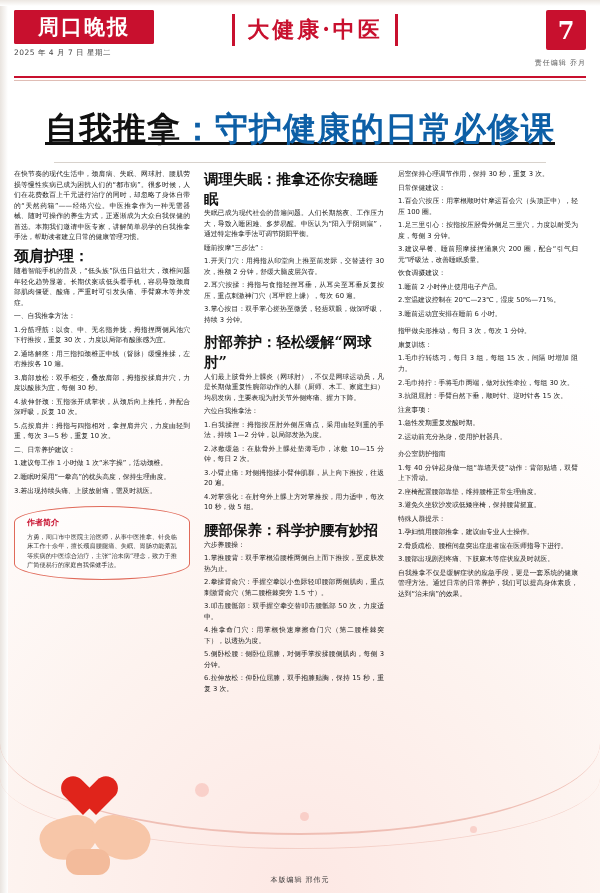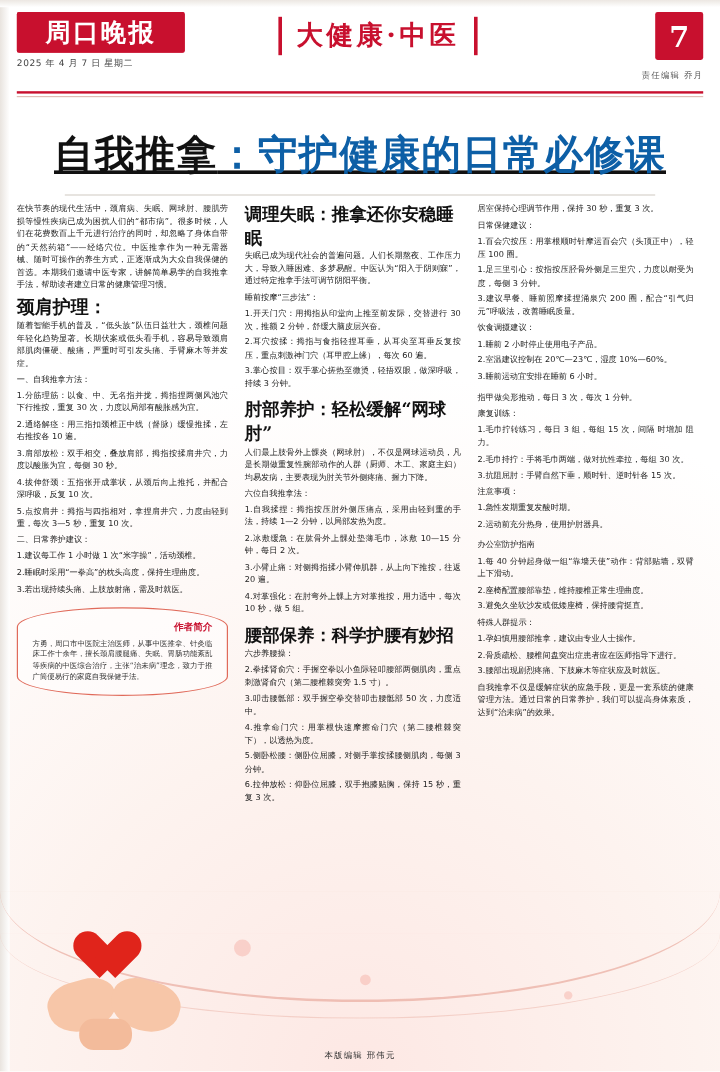--- a/index.html
+++ b/index.html
@@ -94,21 +94,21 @@
   }
   .lead{margin-top:6px;}
   .block{margin-bottom:7px;}
 
   
   .author-box{
     margin-top:10px;border:1px solid #e06a5a;border-radius:50%/22%;
     padding:10px 12px;background:rgba(255,255,255,.55);
   }
   .author-box .ab-title{
-    text-align:right;font-size:8px;color:#c8102e;font-weight:bold;margin-bottom:4px;
+    text-align:left;font-size:8px;color:#c8102e;font-weight:bold;margin-bottom:4px;
     font-family:"DejaVu Serif","Liberation Serif",serif;
   }
   .author-box p{font-size:6.2px;line-height:1.5;color:#333;margin:0;text-align:justify;}
 
   
   .deco{position:absolute;left:0;bottom:0;width:600px;height:180px;pointer-events:none;}
   .swoosh{position:absolute;left:0;bottom:58px;width:600px;height:90px;
     border-bottom:2px solid #e8a79a;border-radius:0 0 50% 50%/0 0 100% 100%;opacity:.65;}
   .swoosh2{position:absolute;left:0;bottom:44px;width:600px;height:70px;
     border-bottom:1px solid #f0c4ba;border-radius:0 0 50% 50%/0 0 100% 100%;opacity:.7;}
@@ -215,38 +215,39 @@
           <p class="para">1.自我揉捏：拇指按压肘外侧压痛点，采用由轻到重的手法，持续 1—2 分钟，以局部发热为度。</p>
           <p class="para">2.冰敷缓急：在肱骨外上髁处垫薄毛巾，冰敷 10—15 分钟，每日 2 次。</p>
           <p class="para">3.小臂止痛：对侧拇指揉小臂伸肌群，从上向下推按，往返 20 遍。</p>
           <p class="para">4.对掌强化：在肘弯外上髁上方对掌推按，用力适中，每次 10 秒，做 5 组。</p>
           <p class="para"></p>
         </div>
 
         <div class="sect-title st-c">腰部保养：科学护腰有妙招</div>
         <div class="block">
           <p class="para">六步养腰操：</p>
+          <p class="para">1.掌推腰背：双手掌根沿腰椎两侧自上而下推按，至皮肤发热为止。</p>
           <p class="para">2.拳揉肾俞穴：手握空拳以小鱼际轻叩腰部两侧肌肉，重点刺激肾俞穴（第二腰椎棘突旁 1.5 寸）。</p>
           <p class="para">3.叩击腰骶部：双手握空拳交替叩击腰骶部 50 次，力度适中。</p>
           <p class="para">4.推拿命门穴：用掌根快速摩擦命门穴（第二腰椎棘突下），以透热为度。</p>
           <p class="para">5.侧卧松腰：侧卧位屈膝，对侧手掌按揉腰侧肌肉，每侧 3 分钟。</p>
           <p class="para">6.拉伸放松：仰卧位屈膝，双手抱膝贴胸，保持 15 秒，重复 3 次。</p>
         </div>
       </div>
 
       <div class="col-far">
         <div class="block">
           <p class="para">居室保持心理调节作用，保持 30 秒，重复 3 次。</p>
           <p class="para">日常保健建议：</p>
           <p class="para">1.百会穴按压：用掌根顺时针摩运百会穴（头顶正中），轻压 100 圈。</p>
           <p class="para">1.足三里引心：按指按压胫骨外侧足三里穴，力度以耐受为度，每侧 3 分钟。</p>
           <p class="para">3.建议早餐、睡前照摩揉捏涌泉穴 200 圈，配合“引气归元”呼吸法，改善睡眠质量。</p>
           <p class="para">饮食调摄建议：</p>
           <p class="para">1.睡前 2 小时停止使用电子产品。</p>
-          <p class="para">2.室温建议控制在 20℃—23℃，湿度 10%—60%。</p>
+          <p class="para">2.室温建议控制在 20℃—23℃，湿度 50%—71%。</p>
           <p class="para">3.睡前运动宜安排在睡前 6 小时。</p>
         </div>
 
         <div class="block">
           <p class="para">指甲做尖形推动，每日 3 次，每次 1 分钟。</p>
           <p class="para">康复训练：</p>
           <p class="para">1.毛巾拧转练习，每日 3 组，每组 15 次，间隔 时增加 阻力。</p>
           <p class="para">2.毛巾持拧：手将毛巾两端，做对抗性牵拉，每组 30 次。</p>
           <p class="para">3.抗阻屈肘：手臂自然下垂，顺时针、逆时针各 15 次。</p>
           <p class="para">注意事项：</p>

